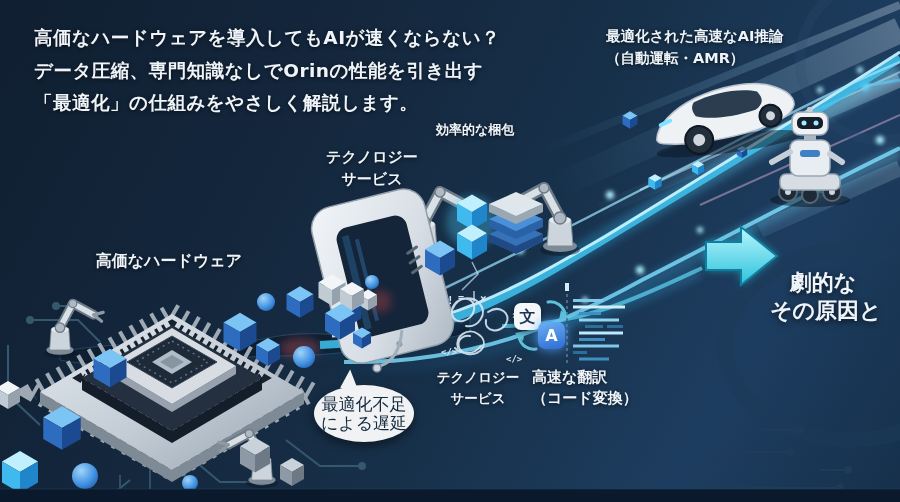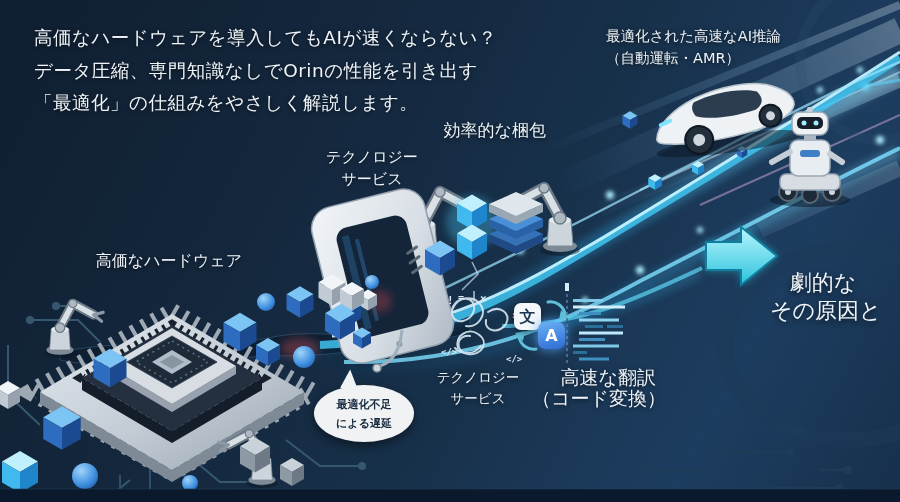--- a/index.html
+++ b/index.html
@@ -2,36 +2,36 @@
 <html><head>
 <meta charset="utf-8">
 <style>
   html,body{margin:0;padding:0;background:#0b1828;}
   .stage{
     position:relative;width:900px;height:502px;overflow:hidden;
     font-family:"DejaVu Sans","Liberation Sans",sans-serif;
     background:linear-gradient(118deg,#101f31 0%,#14273d 32%,#173049 55%,#1d3d60 80%,#16304b 100%);
   }
   .art{position:absolute;inset:0;z-index:1;}
-  .lbl{position:absolute;z-index:5;color:#eef4f9;font-weight:normal;
+  .lbl{position:absolute;z-index:5;color:#eef4f9;font-weight:bold;
        text-shadow:0 1px 4px rgba(0,0,0,.65);}
   .lbl div{white-space:nowrap;}
   .intro{left:34px;top:22px;width:490px;font-size:18.5px;line-height:32.5px;letter-spacing:.5px;}
   .result{left:606px;top:26px;width:300px;font-size:14.5px;line-height:21.5px;}
   .tech-top{left:312px;top:146px;width:120px;font-size:15px;line-height:22px;text-align:center;}
-  .packing{left:402px;top:119px;width:144px;font-size:17px;line-height:22px;text-align:right;}
+  .packing{left:436px;top:119px;width:144px;font-size:13px;line-height:22px;text-align:left;}
   .hardware{left:92px;top:248px;width:150px;font-size:16px;line-height:25px;text-align:right;}
   .tech-bottom{left:418px;top:367px;width:120px;font-size:13.5px;line-height:21px;text-align:center;}
-  .translate-label{left:532px;top:367px;width:124px;font-size:19px;line-height:21px;text-align:right;}
+  .translate-label{left:532px;top:367px;width:124px;font-size:15px;line-height:21px;text-align:left;}
   .speedup{left:770px;top:223px;width:106px;font-size:22px;line-height:27.5px;text-align:center;
            text-shadow:0 2px 6px rgba(0,0,0,.7);margin-top:46px;}
   .bubble{position:absolute;z-index:5;left:314px;top:385px;width:100px;height:57px;
           background:#f0f2f4;border-radius:50%;text-align:center;
           box-shadow:0 4px 10px rgba(0,0,0,.45);
-          color:#15293e;font-weight:bold;font-size:11px;line-height:19px;padding-top:0;
+          color:#15293e;font-weight:normal;font-size:17px;line-height:19px;padding-top:0;
           display:flex;flex-direction:column;justify-content:center;}
   .bubble .tail{position:absolute;left:28px;top:-15px;width:0;height:0;
           border-left:6px solid transparent;border-right:13px solid transparent;
           border-bottom:20px solid #f0f2f4;transform:rotate(12deg);}
   .tr-icon{position:absolute;z-index:5;left:512px;top:297px;width:62px;height:58px;}
   .tr-a{position:absolute;left:2px;top:6px;width:27px;height:27px;border-radius:7px;
         background:#f4f7f9;color:#1c3550;font-weight:bold;font-size:16px;line-height:27px;
         text-align:center;box-shadow:0 2px 6px rgba(0,0,0,.5);}
   .tr-b{position:absolute;left:26px;top:25px;width:27px;height:27px;border-radius:7px;
         background:linear-gradient(165deg,#6cb0f4,#2c6cd4);color:#fff;font-weight:bold;

